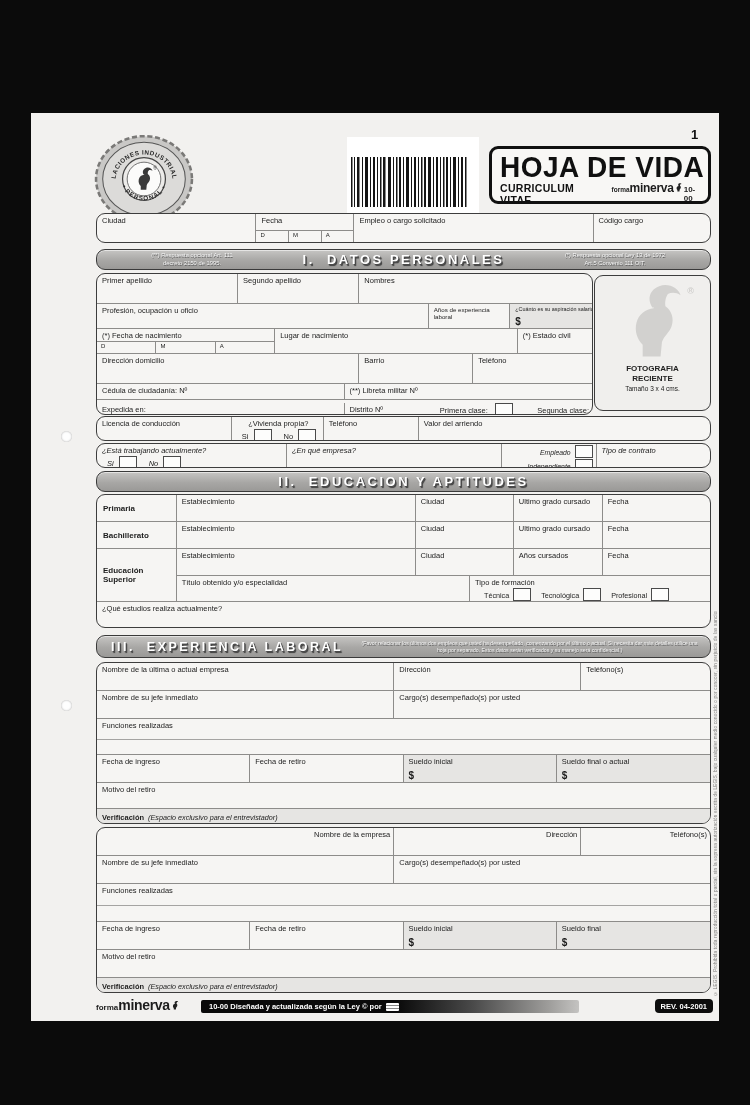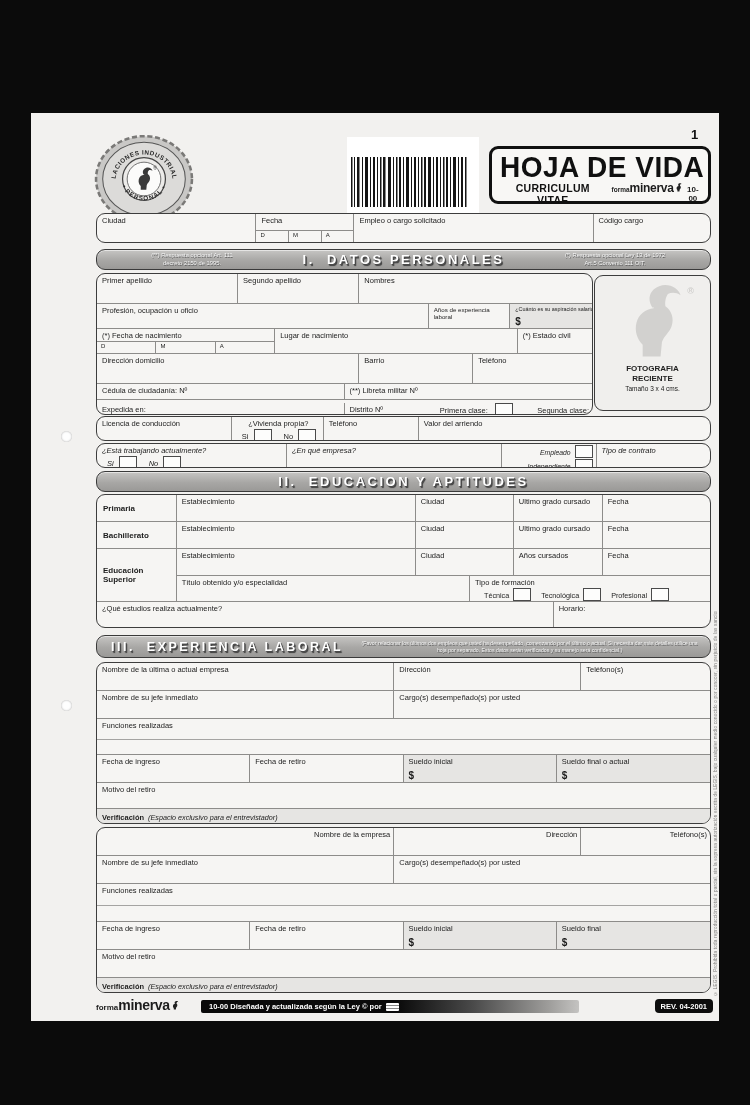--- a/index.html
+++ b/index.html
@@ -7,21 +7,21 @@
   .page{position:absolute;left:31px;top:113px;width:688px;height:908px;background:#f2f1ef;color:#1c1c1c;}
   
   .pagenum{position:absolute;left:660px;top:14px;font-size:13px;font-weight:bold;color:#111;}
   .seal{position:absolute;left:62px;top:20px;width:102px;height:92px;}
   .barcode-wrap{position:absolute;left:316px;top:24px;width:124px;background:#fff;padding:20px 4px 1px 4px;}
   .barcode-num{font-size:8.5px;letter-spacing:1.5px;color:#111;text-align:center;padding-top:1px;white-space:pre;}
   .titlebox{position:absolute;left:458px;top:33px;width:222px;height:58px;border:3px solid #101010;border-radius:9px;
     background:#f8f7f5;box-sizing:border-box;padding:2px 6px 0 8px;}
   .titlebox .title{font-size:28px;font-weight:bold;letter-spacing:0.5px;color:#101010;line-height:1.05;
     transform:scaleY(1.08);transform-origin:top left;white-space:nowrap;}
-  .subtitle-row{display:flex;align-items:baseline;margin-top:1px;text-align:center;}
+  .subtitle-row{display:flex;align-items:baseline;margin-top:1px;}
   .subtitle-row .subtitle{font-size:10.5px;font-weight:bold;letter-spacing:0.3px;color:#111;}
   .brand{display:inline-flex;align-items:baseline;margin-left:6px;}
   .b-pre{font-size:6.5px;font-weight:bold;}
   .b-name{font-size:12px;font-weight:bold;letter-spacing:-0.3px;}
   .b-helm{width:8px;height:9px;margin-left:1px;}
   .b-code{font-size:8px;font-weight:bold;margin-left:2px;}
   
   .group{position:absolute;border:1.6px solid #3d3d3d;border-radius:9px;box-sizing:border-box;background:#f6f5f3;overflow:hidden;}
   .frow{display:flex;border-bottom:1px solid #8d8c8a;box-sizing:border-box;}
   .frow:last-child{border-bottom:none;}
@@ -388,23 +388,20 @@
               <span style="margin-left:8px;">Profesional</span><span class="cb sm"></span>
             </div>
           </div>
         </div>
       </div>
     </div>
     <div class="frow" style="height:27px;">
       <div class="cell" style="width:74.5%;">
           <span class="lbl">¿Qué estudios realiza actualmente?</span>
         </div>
-      <div class="cell" style="width:25.5%;">
-          <span class="lbl">Horario:</span>
-        </div>
     </div>
   </div>
 
   <div class="secbar bar3" style="top:522px;height:23px;">
     <div class="sectitle">III.  EXPERIENCIA LABORAL</div>
     <div class="secnote">(Favor relacionar los últimos dos empleos que usted ha desempeñado, comenzando por el último o actual.  Si necesita dar más detalles utilice una hoja por separado.  Estos datos serán verificados y su manejo será confidencial.)</div>
   </div>
 
   <div class="group" style="left:65px;top:549px;width:615px;height:162px;">
     <div class="frow" style="height:28px;">

